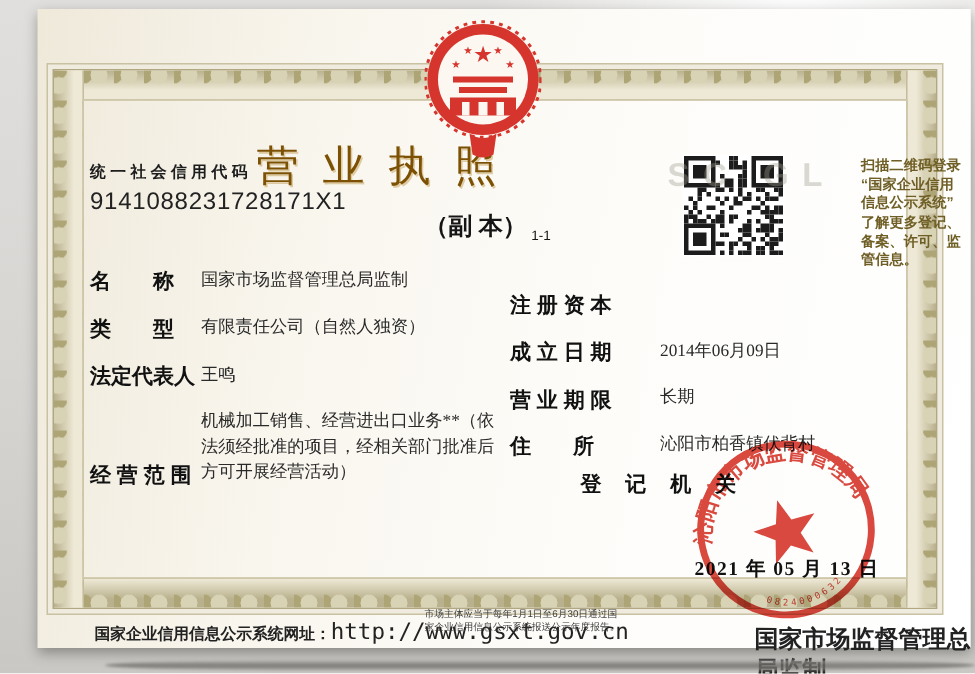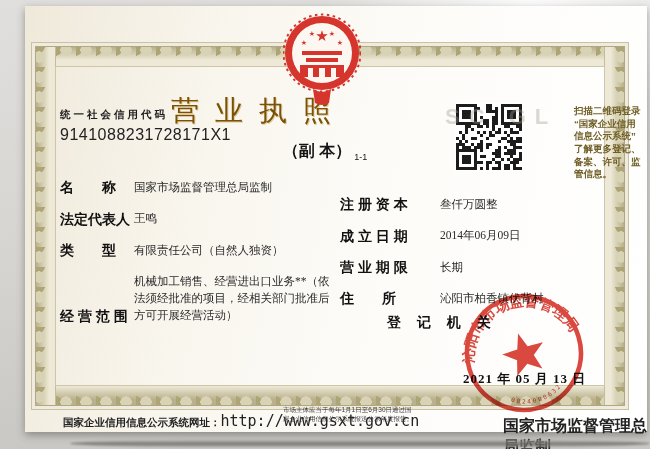--- a/index.html
+++ b/index.html
@@ -294,37 +294,36 @@
 了解更多登记、
 备案、许可、监
 管信息。</div>
 
     <div id="col-left" class="col">
       <div class="row">
         <div class="flabel">名　　称</div>
         <div class="fvalue">国家市场监督管理总局监制</div>
       </div>
       <div class="row">
+        <div class="flabel">类　　型</div>
+        <div class="fvalue">有限责任公司（自然人独资）</div>
+      </div>
+      <div class="row">
         <div class="flabel">法定代表人</div>
         <div class="fvalue">王鸣</div>
       </div>
       <div class="row">
-        <div class="flabel">类　　型</div>
-        <div class="fvalue">有限责任公司（自然人独资）</div>
-      </div>
-      <div class="row">
         <div class="flabel">经 营 范 围</div>
         <div class="fvalue">机械加工销售、经营进出口业务**（依法须经批准的项目，经相关部门批准后方可开展经营活动）</div>
       </div>
     </div>
 
     <div id="col-right" class="col">
       <div class="row">
         <div class="flabel">注 册 资 本</div>
-        <div class="fvalue">叁仟万圆整</div>
       </div>
       <div class="row">
         <div class="flabel">成 立 日 期</div>
         <div class="fvalue">2014年06月09日</div>
       </div>
       <div class="row">
         <div class="flabel">营 业 期 限</div>
         <div class="fvalue">长期</div>
       </div>
       <div class="row">

